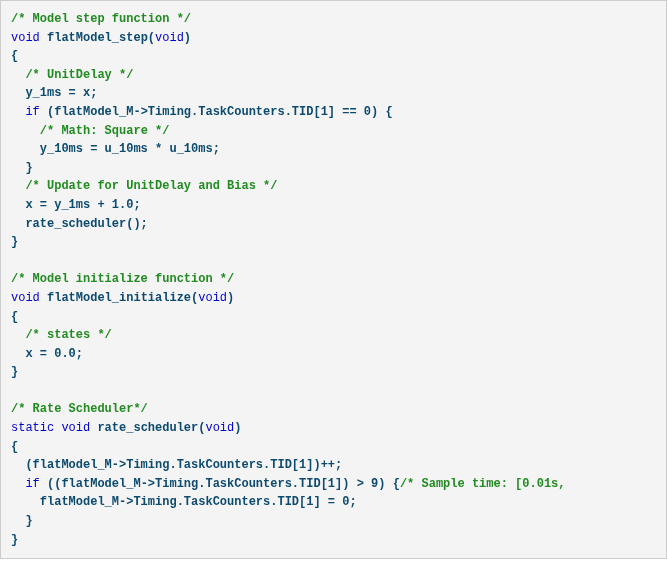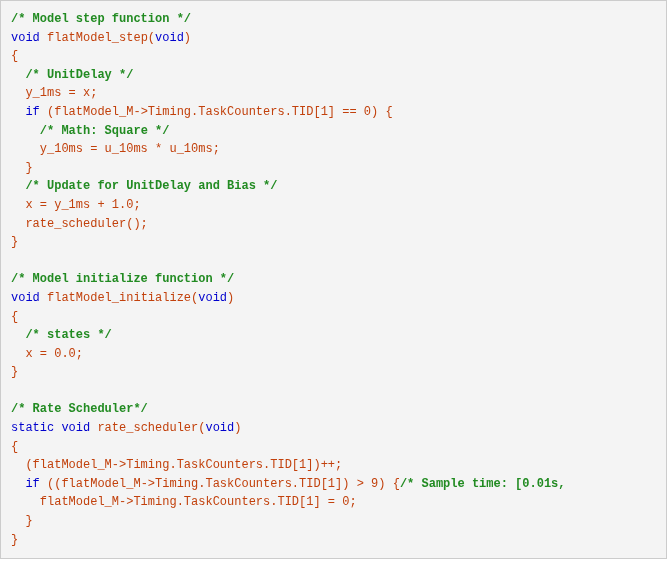--- a/index.html
+++ b/index.html
@@ -1,18 +1,18 @@
 <!DOCTYPE html>
 <html><head>
 <meta charset="utf-8">
 <style>
 * { margin: 0; padding: 0; box-sizing: border-box; }
 body { width: 667px; height: 563px; background: #fff; font-family: "Courier New", monospace; font-size: 12px; line-height: 1.55; }
 .code-block { background: #f4f4f4; border: 1px solid #ccc; padding: 9px 10px; white-space: pre; color: #000; position: relative; overflow: hidden; }
 .comment { color: #228B22; font-weight: bold; }
 .keyword { color: #0000CD; font-weight: normal; }
-.plain { color: #c2410c; font-weight: normal; }
+.plain { color: #0c4a6e; font-weight: bold; }
 .line { display: block; }
 </style>
 </head>
 <body>
 
 <div class="code-block" id="codeHost"><span class="line"><span class="comment">/* Model step function */</span></span><span class="line"><span class="keyword">void</span><span class="plain"> flatModel_step(</span><span class="keyword">void</span><span class="plain">)</span></span><span class="line"><span class="plain">{</span></span><span class="line"><span class="plain">  </span><span class="comment">/* UnitDelay */</span></span><span class="line"><span class="plain">  y_1ms = x;</span></span><span class="line"><span class="plain">  </span><span class="keyword">if</span><span class="plain"> (flatModel_M-&gt;Timing.TaskCounters.TID[1] == 0) {</span></span><span class="line"><span class="plain">    </span><span class="comment">/* Math: Square */</span></span><span class="line"><span class="plain">    y_10ms = u_10ms * u_10ms;</span></span><span class="line"><span class="plain">  }</span></span><span class="line"><span class="plain">  </span><span class="comment">/* Update for UnitDelay and Bias */</span></span><span class="line"><span class="plain">  x = y_1ms + 1.0;</span></span><span class="line"><span class="plain">  rate_scheduler();</span></span><span class="line"><span class="plain">}</span></span><span class="line"><span class="plain"> </span></span><span class="line"><span class="comment">/* Model initialize function */</span></span><span class="line"><span class="keyword">void</span><span class="plain"> flatModel_initialize(</span><span class="keyword">void</span><span class="plain">)</span></span><span class="line"><span class="plain">{</span></span><span class="line"><span class="plain">  </span><span class="comment">/* states */</span></span><span class="line"><span class="plain">  x = 0.0;</span></span><span class="line"><span class="plain">}</span></span><span class="line"><span class="plain"> </span></span><span class="line"><span class="comment">/* Rate Scheduler*/</span></span><span class="line"><span class="keyword">static void</span><span class="plain"> rate_scheduler(</span><span class="keyword">void</span><span class="plain">)</span></span><span class="line"><span class="plain">{</span></span><span class="line"><span class="plain">  (flatModel_M-&gt;Timing.TaskCounters.TID[1])++;</span></span><span class="line"><span class="plain">  </span><span class="keyword">if</span><span class="plain"> ((flatModel_M-&gt;Timing.TaskCounters.TID[1]) &gt; 9) {</span><span class="comment">/* Sample time: [0.01s,</span></span><span class="line"><span class="plain">    flatModel_M-&gt;Timing.TaskCounters.TID[1] = 0;</span></span><span class="line"><span class="plain">  }</span></span><span class="line"><span class="plain">}</span></span></div>
 
 </body></html>

